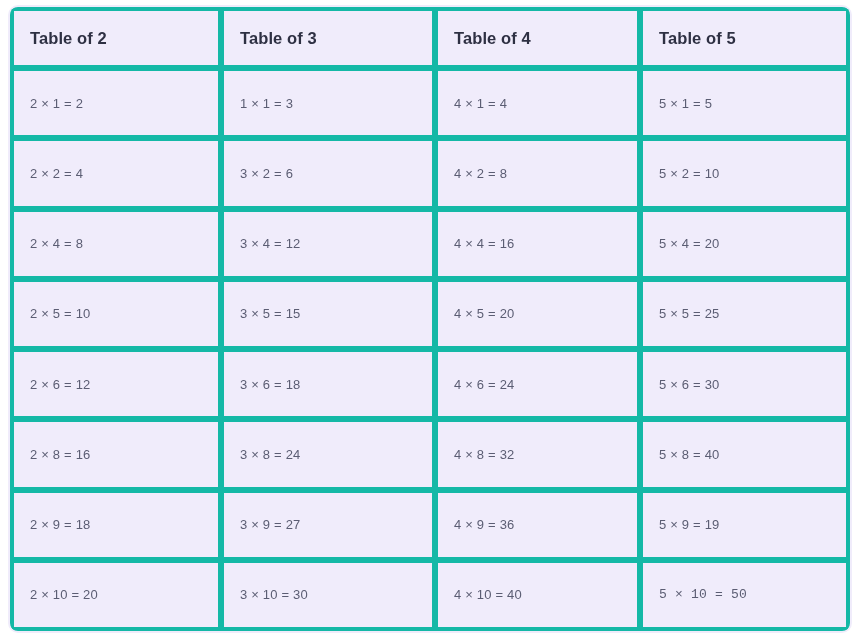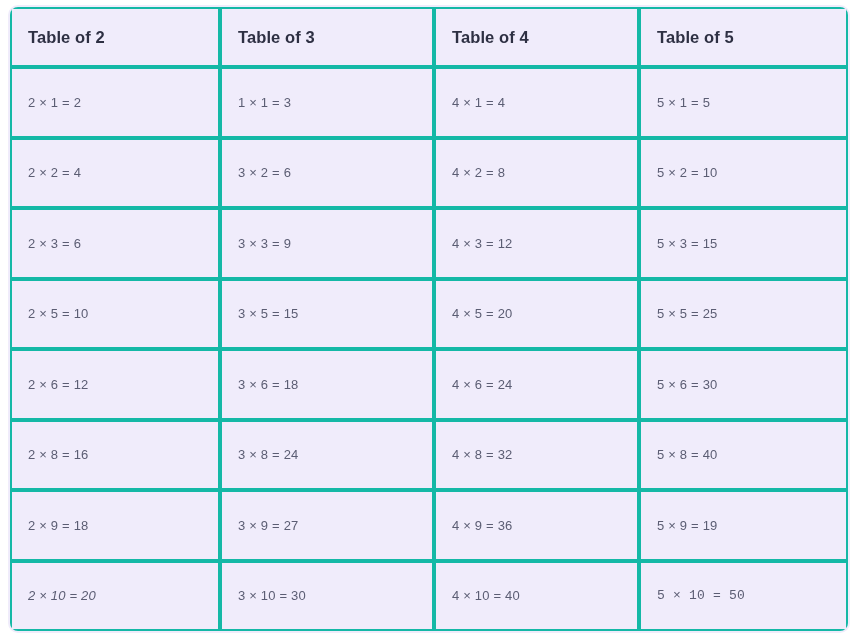--- a/index.html
+++ b/index.html
@@ -31,21 +31,21 @@
     table-layout: fixed;
     background: #f0ecfb;
     border: 2px solid #3a3a44;
     border-radius: 10px;
     overflow: hidden;
   }
 
   table.times-table th,
   table.times-table td {
     background: #f0ecfb;
-    border: 4px solid #14b8a6;
+    border: 6px solid #14b8a6;
     padding: 0 16px;
     text-align: left;
     vertical-align: middle;
     box-sizing: border-box;
   }
 
   table.times-table th {
     height: 60px;
     font-size: 16.5px;
     font-weight: 700;
@@ -63,21 +63,21 @@
 
   
   col.c1 { width: 210px; }
   col.c2 { width: 214px; }
   col.c3 { width: 205px; }
   col.c4 { width: 209px; }
 
   
   table.times-table tr:first-child th:first-child { border-top-left-radius: 9px; }
   table.times-table tr:first-child th:last-child  { border-top-right-radius: 9px; }
-  table.times-table tr:last-child td:first-child  { border-bottom-left-radius: 9px; font-style: italic; }
+  table.times-table tr:last-child td:first-child  { border-bottom-left-radius: 9px; }
   table.times-table tr:last-child td:last-child   { border-bottom-right-radius: 9px; font-family: Liberation Mono, monospace; }
 </style>
 </head>
 <body>
 
 <div class="table-wrap">
   <table class="times-table">
     <colgroup>
       <col class="c1">
         <col class="c2">
@@ -99,24 +99,24 @@
         <td>4 × 1 = 4</td>
         <td>5 × 1 = 5</td>
       </tr>
       <tr>
         <td>2 × 2 = 4</td>
         <td>3 × 2 = 6</td>
         <td>4 × 2 = 8</td>
         <td>5 × 2 = 10</td>
       </tr>
       <tr>
-        <td>2 × 3 = 6</td>
-        <td>3 × 3 = 9</td>
-        <td>4 × 3 = 12</td>
-        <td>5 × 3 = 15</td>
+        <td>2 × 4 = 8</td>
+        <td>3 × 4 = 12</td>
+        <td>4 × 4 = 16</td>
+        <td>5 × 4 = 20</td>
       </tr>
       <tr>
         <td>2 × 5 = 10</td>
         <td>3 × 5 = 15</td>
         <td>4 × 5 = 20</td>
         <td>5 × 5 = 25</td>
       </tr>
       <tr>
         <td>2 × 6 = 12</td>
         <td>3 × 6 = 18</td>

